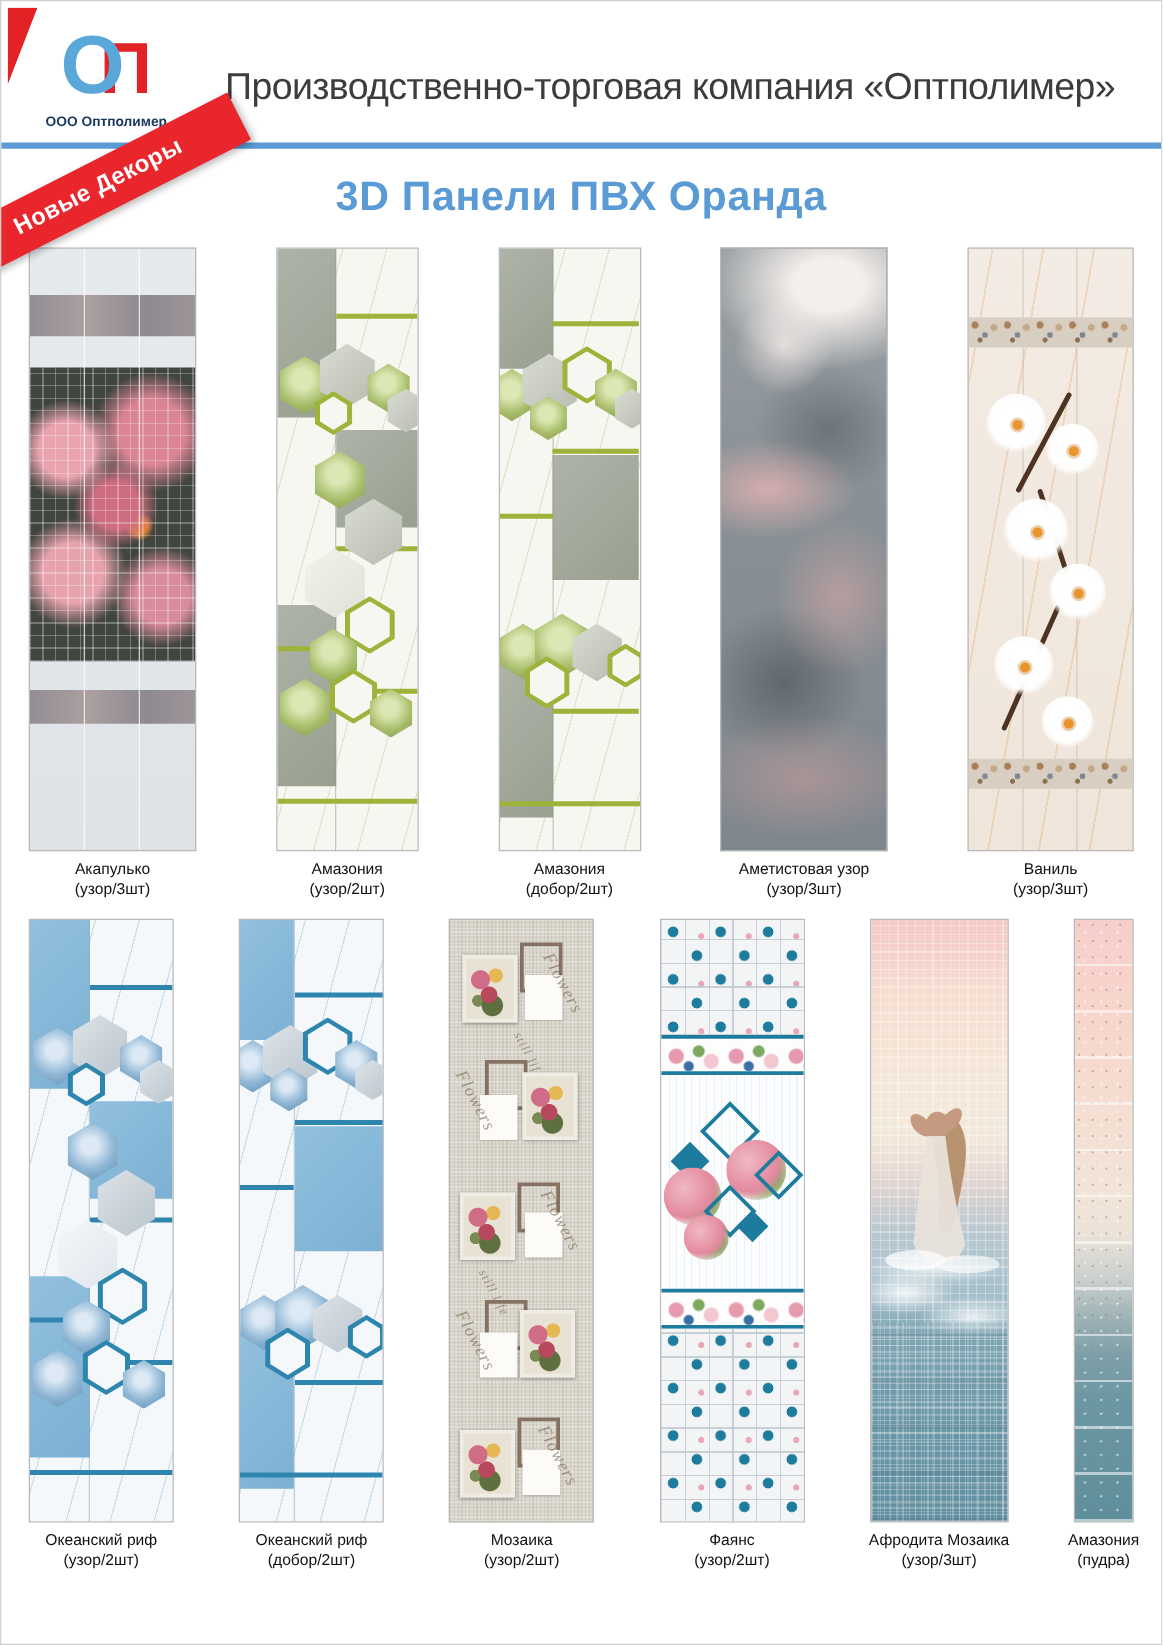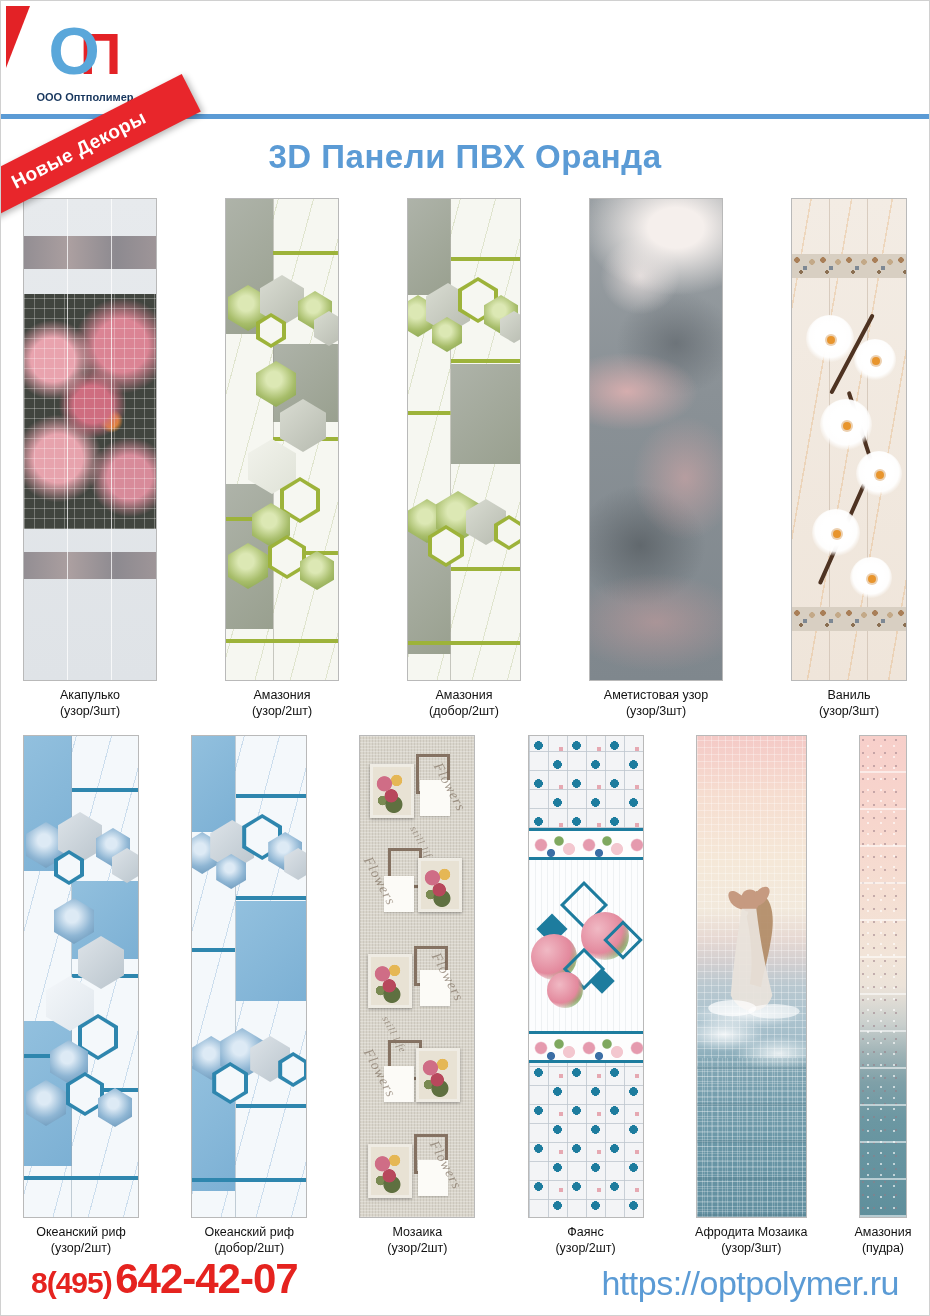--- a/index.html
+++ b/index.html
@@ -241,20 +241,21 @@
 </style>
 </head>
 <body>
 
 <div class="page">
 
   <div class="logo">
     <div class="logo-glyphs"><span class="logo-o">О</span><span class="logo-p">П</span></div>
     <div class="logo-label">ООО Оптполимер</div>
   </div>
+  <div class="header-title">Производственно-торговая компания «Оптполимер»</div>
   <div class="divider"></div>
 
   <div class="corner-fold"></div>
   <div class="ribbon">
     <span class="ribbon-label">Новые Декоры</span>
   </div>
 
   <div class="page-title">3D Панели ПВХ Оранда</div>
 
   <div class="rows-wrap">
@@ -312,21 +313,21 @@
       </div>
 
       <div class="pcol" style="width:134px">
         <div class="panel art-amethyst"></div>
         <div class="cap">
           <div>Аметистовая узор</div>
           <div>(узор/3шт)</div>
         </div>
       </div>
 
-      <div class="pcol" style="width:116px">
+      <div class="pcol" style="width:133px">
         <div class="panel art-vanil">
           <span class="vpb" style="top:55px"></span>
           <span class="vpb" style="top:408px"></span>
           <span class="vbr" style="left:58px;top:110px;height:90px;transform:rotate(28deg)"></span>
           <span class="vbr" style="left:70px;top:190px;height:100px;transform:rotate(-18deg)"></span>
           <span class="vbr" style="left:48px;top:280px;height:110px;transform:rotate(24deg)"></span>
           <span class="vfl" style="left:14px;top:116px;width:48px;height:48px"></span>
           <span class="vfl" style="left:62px;top:140px;width:42px;height:42px"></span>
           <span class="vfl" style="left:28px;top:200px;width:52px;height:52px"></span>
           <span class="vfl" style="left:64px;top:252px;width:46px;height:46px"></span>
@@ -464,18 +465,14 @@
       <div class="pcol" style="width:48px">
         <div class="panel art-aphrodite-d"></div>
         <div class="cap">
           <div>Амазония</div>
           <div>(пудра)</div>
         </div>
       </div>
     </div>
   </div>
 
-  <div class="footer">
-    <div class="phone"><span class="pfx">8(495)</span> <span class="num">642-42-07</span></div>
-    <div class="site">https://optpolymer.ru</div>
-  </div>
 
 </div>
 
 </body></html>

